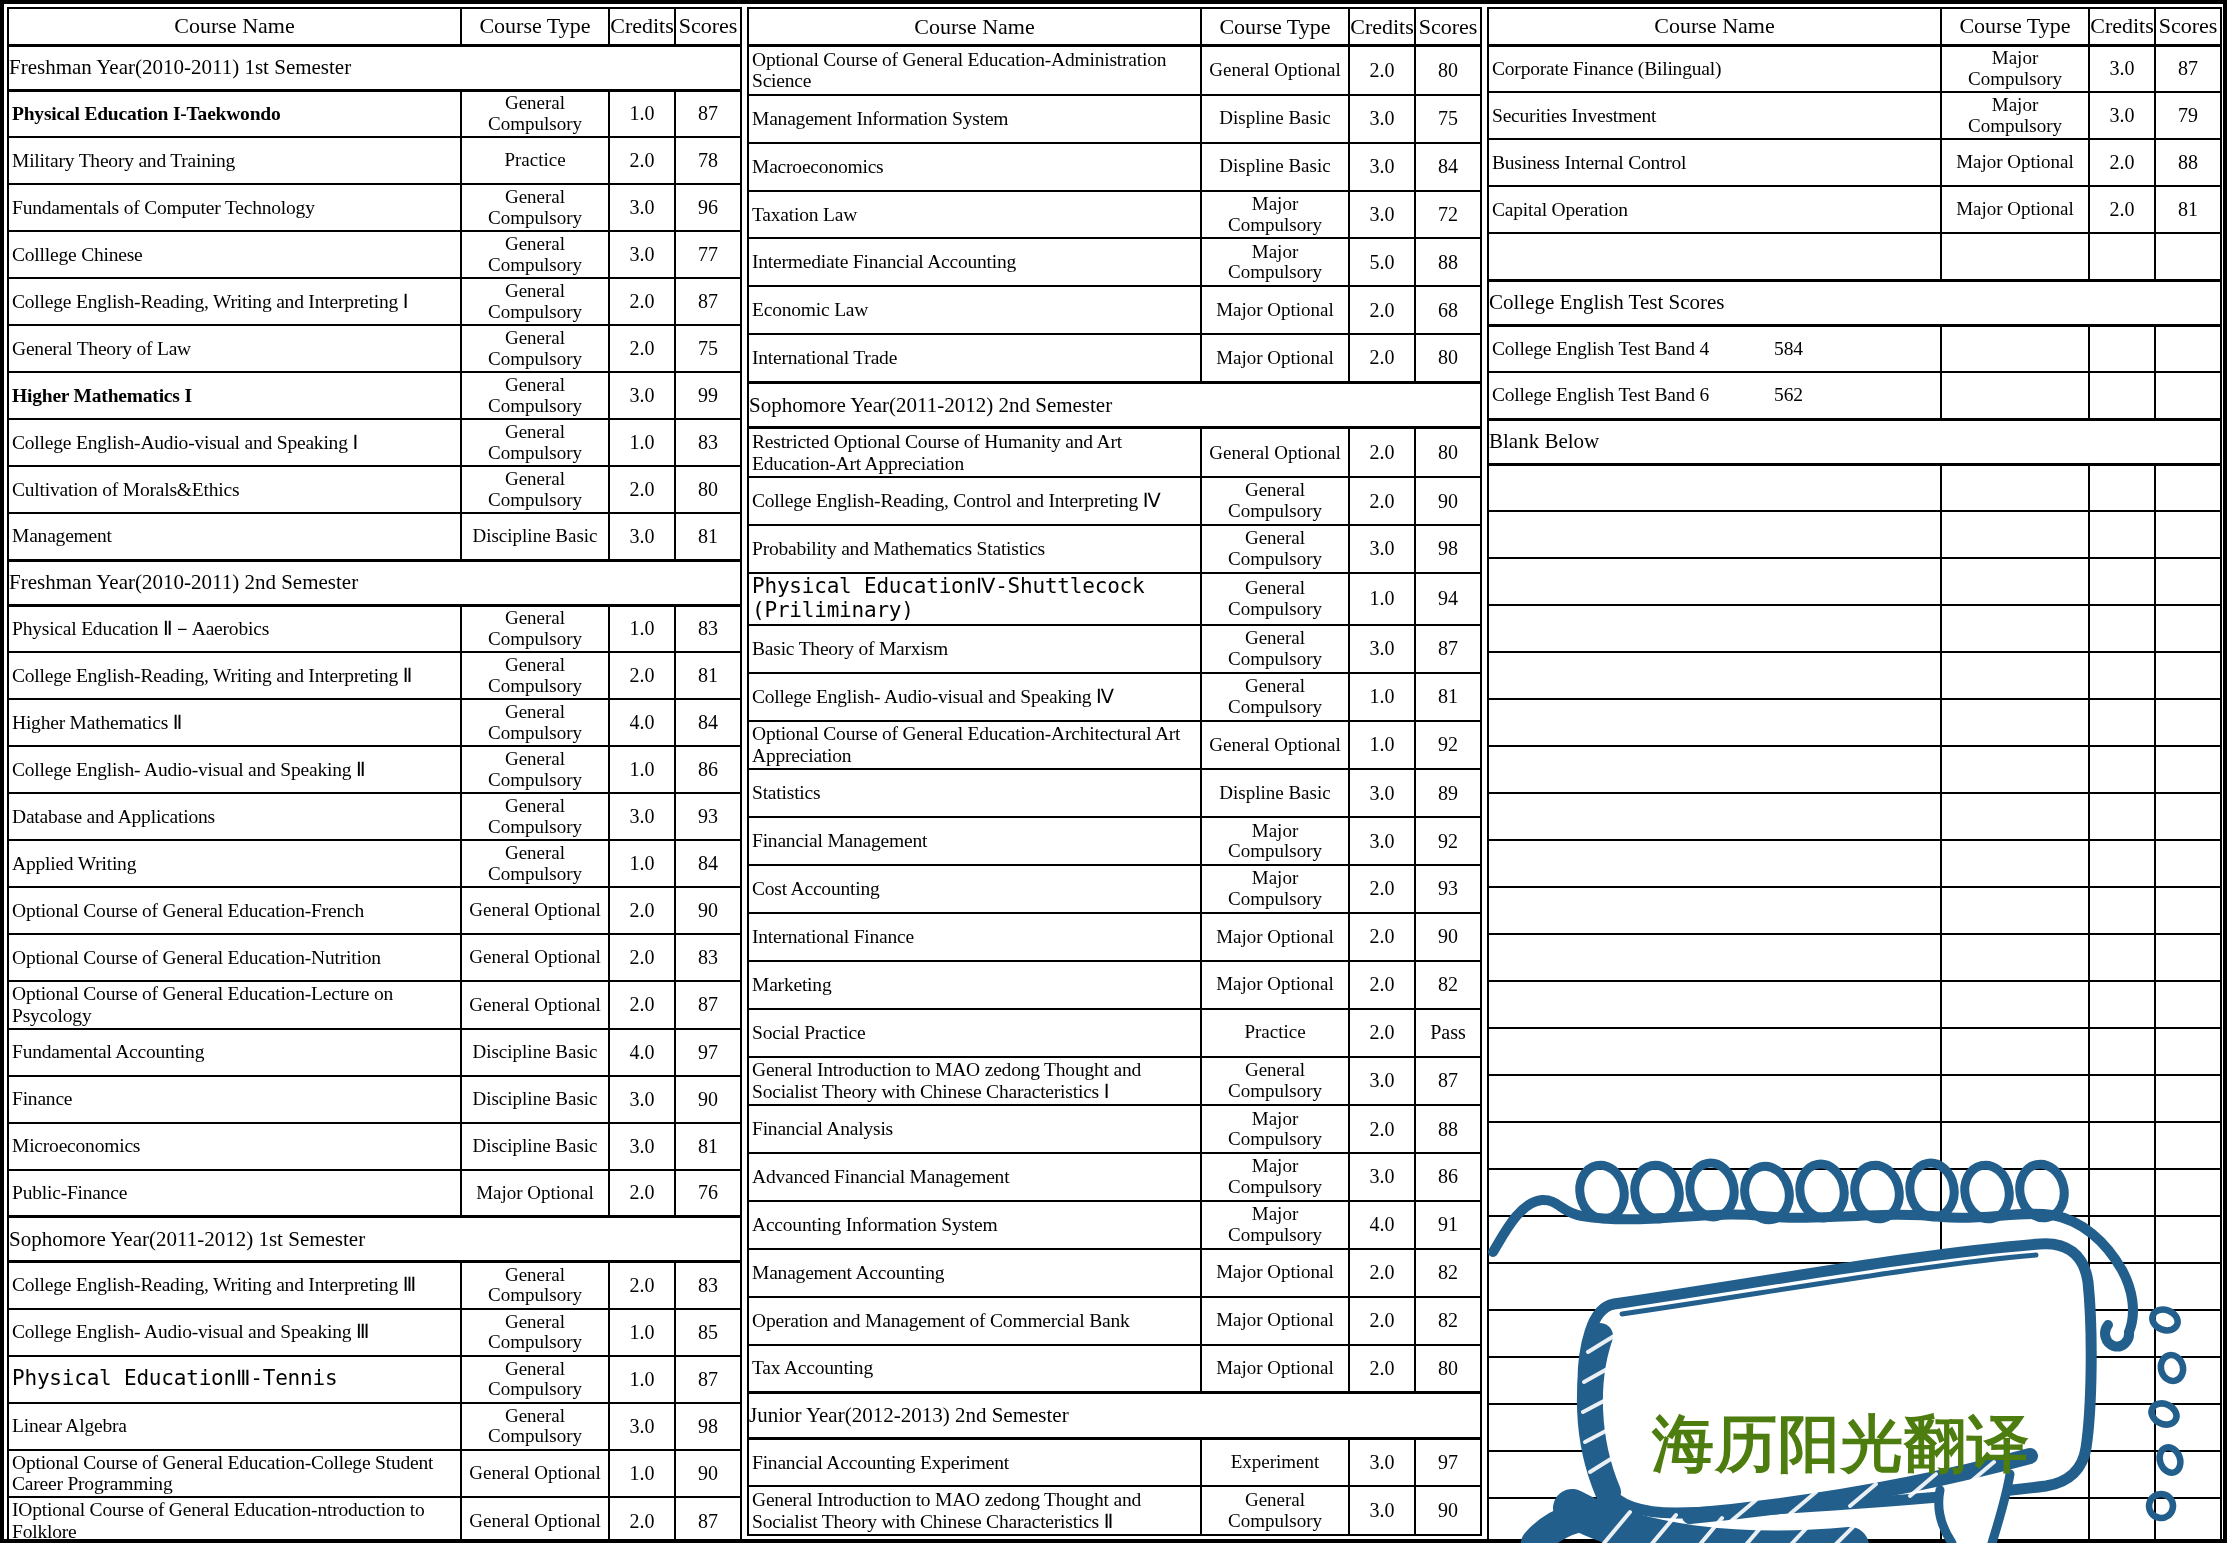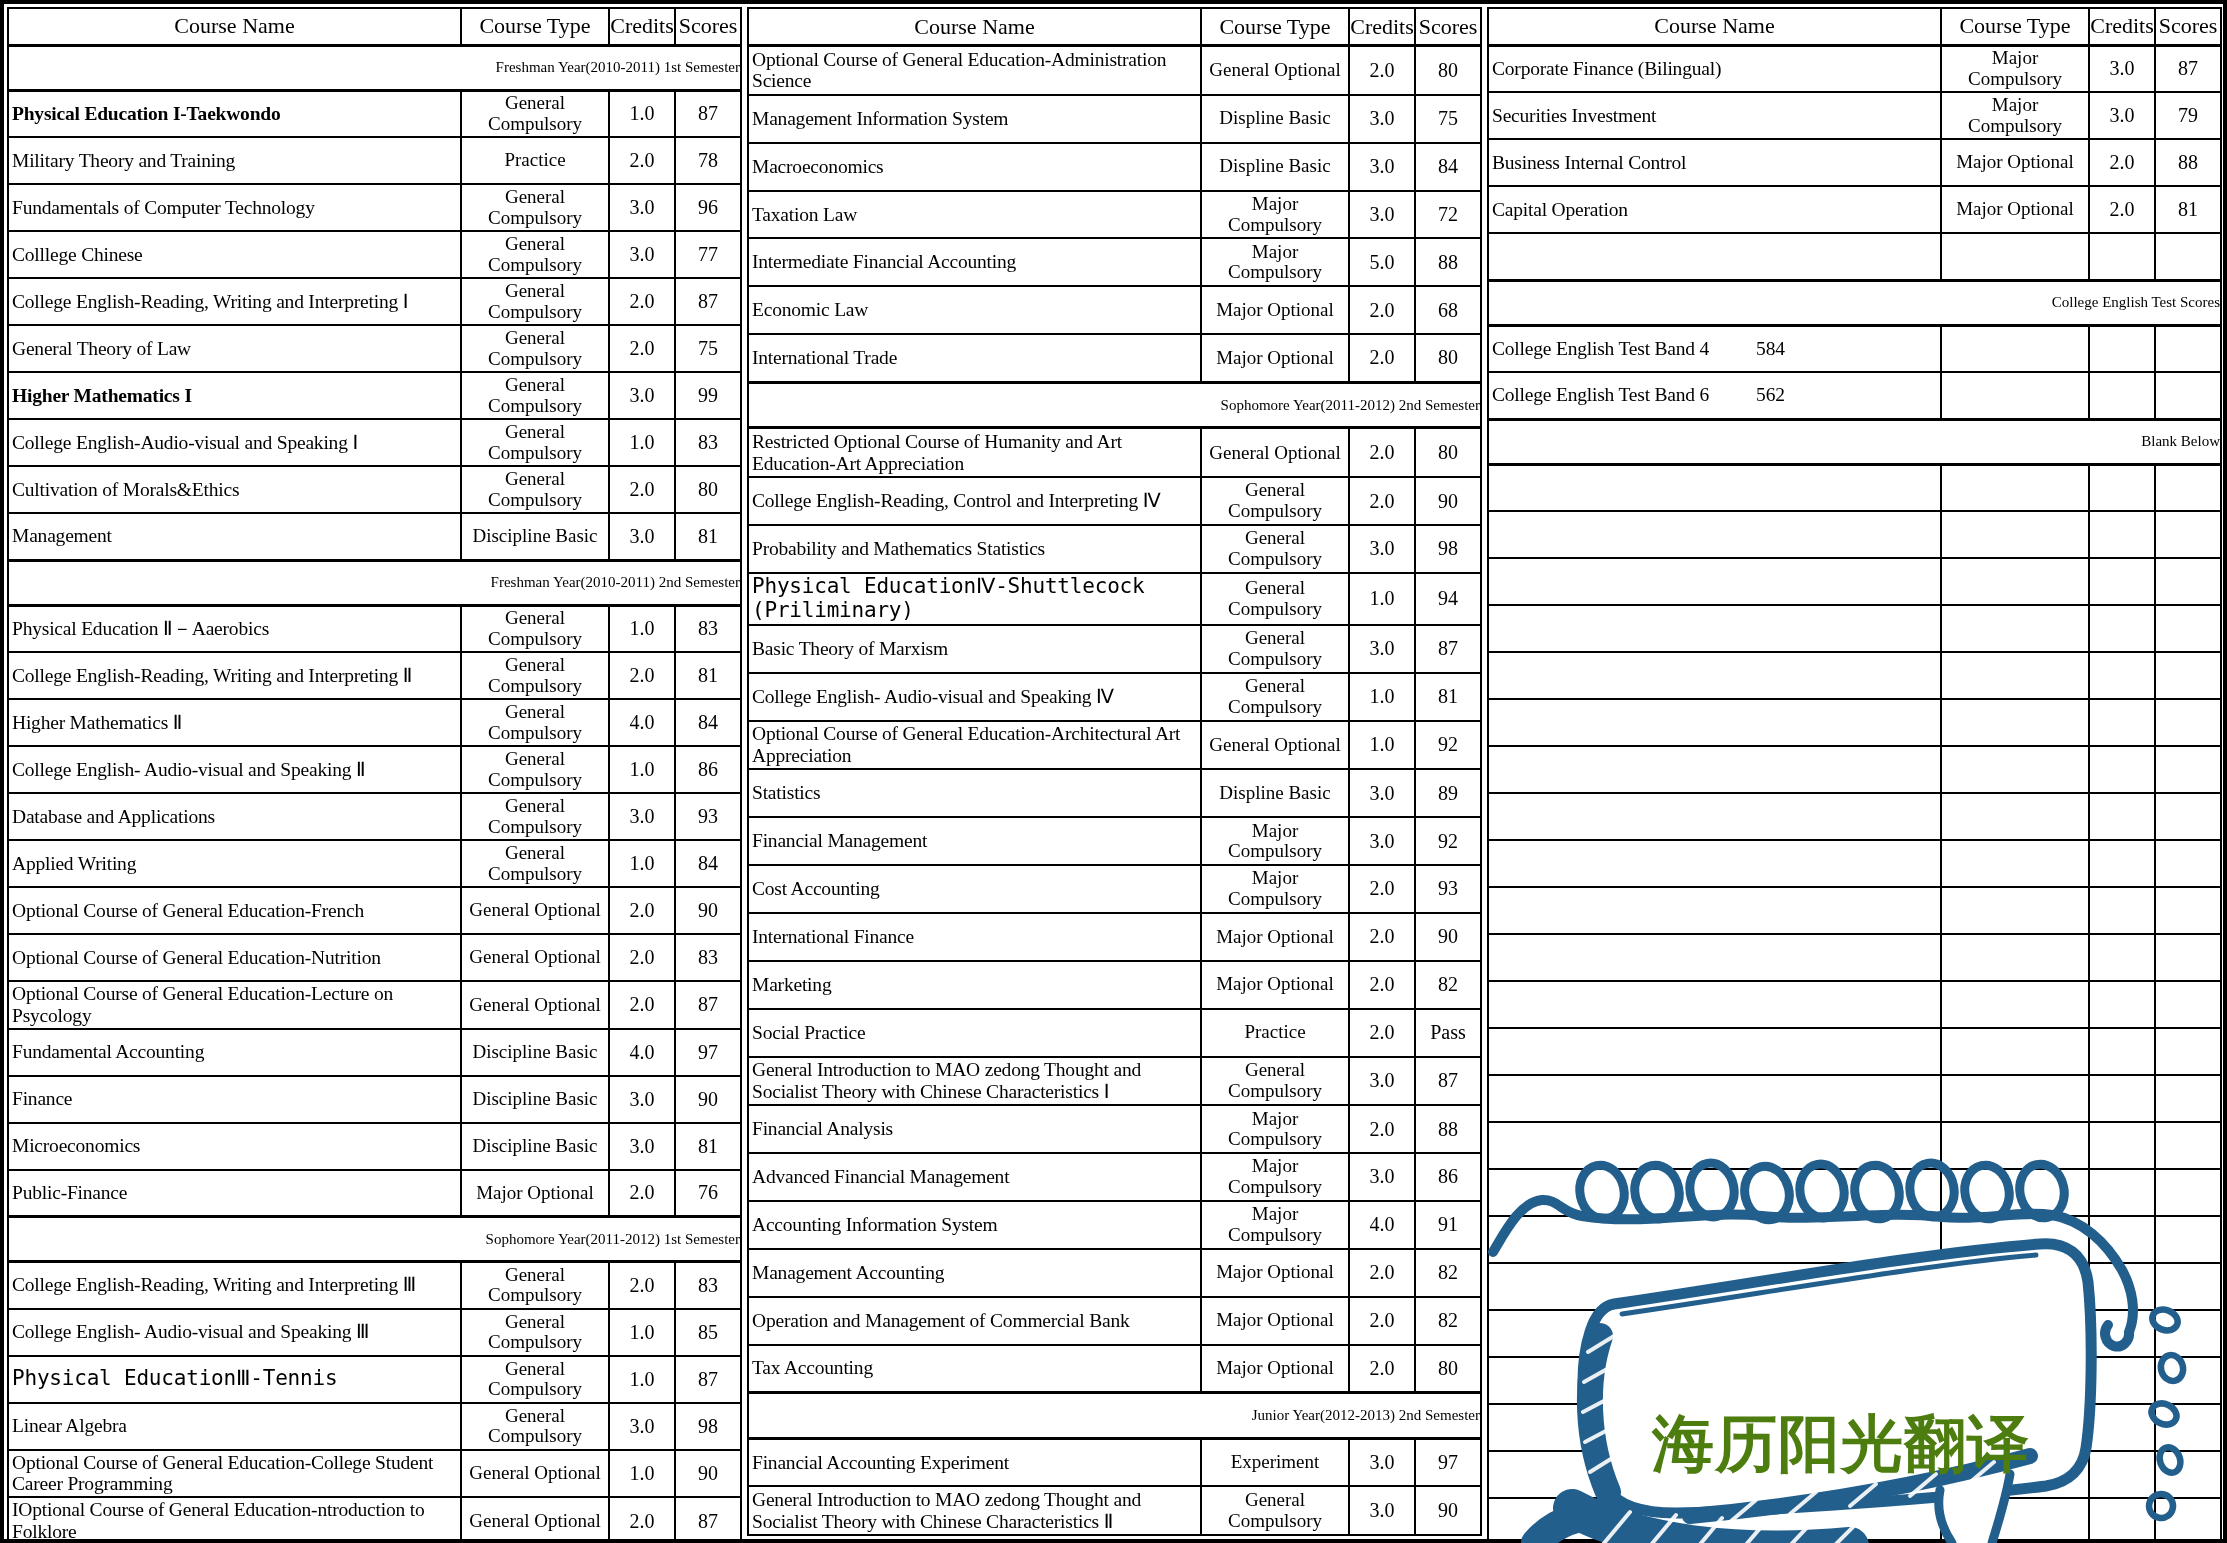--- a/index.html
+++ b/index.html
@@ -8,27 +8,27 @@
   
   .frame{position:absolute;inset:0;border:4px solid #000;padding:3px;box-sizing:border-box;
          display:flex;column-gap:5px;overflow:hidden;background:#fff;}
   table.group{border-collapse:collapse;table-layout:fixed;flex:0 0 auto;width:733px;}
   td{border:2px solid #000;overflow:hidden;vertical-align:middle;box-sizing:border-box;padding:0;}
   tr.r-h td{height:37px;}
   tr.r-s td{height:45px;border-top-width:3px;border-bottom-width:3px;}
   tr.r-c td{height:47px;}
   td.th{font-size:22px;text-align:center;margin-left:46px;}
   tr.r-h td{border-bottom-width:3px;}
-  td.span{font-size:15px;text-align:right;}
+  td.span{font-size:21px;text-align:left;}
   td.name{font-size:19.5px;letter-spacing:-0.2px;text-align:left;padding:1px 3px;line-height:1.12;}
   td.type{font-size:19px;text-align:center;line-height:1.08;padding:0 2px;}
   td.cred,td.score{font-size:20px;text-align:center;}
   td.name.bold{font-weight:bold;border-radius:21px;}
   td.name.mono{font-family:"DejaVu Sans Mono",monospace;font-size:21px;}
-  .cet-val{margin-left:47px;}
+  .cet-val{margin-left:65px;}
   .doodle{position:absolute;inset:0;z-index:5;pointer-events:none;}
   .wm-text{position:absolute;left:1652px;top:1402px;z-index:6;pointer-events:none;
            font-family:"Liberation Sans",sans-serif;font-weight:bold;font-size:62px;
            letter-spacing:1px;white-space:nowrap;}
 </style>
 </head>
 <body>
 
 <div class="page">
   <div class="frame">

